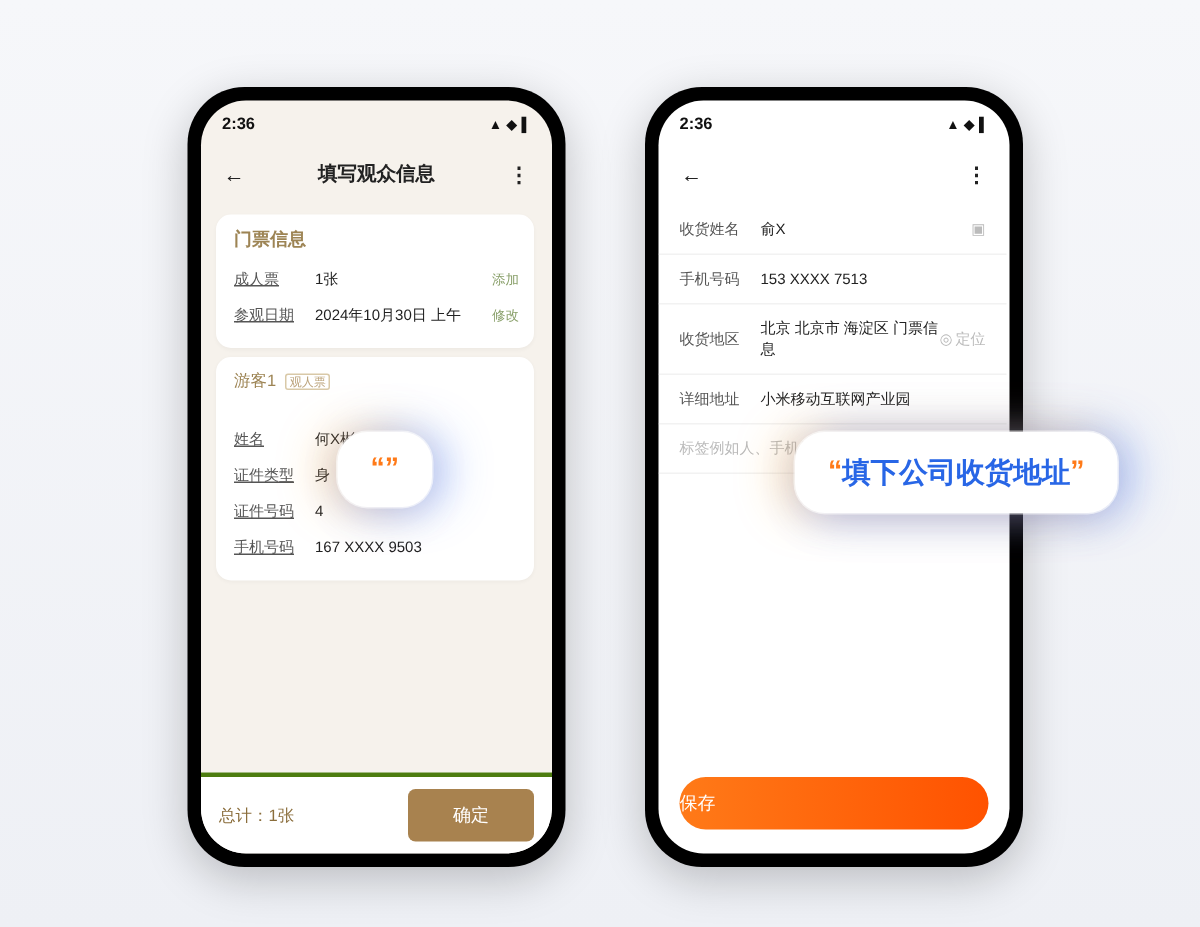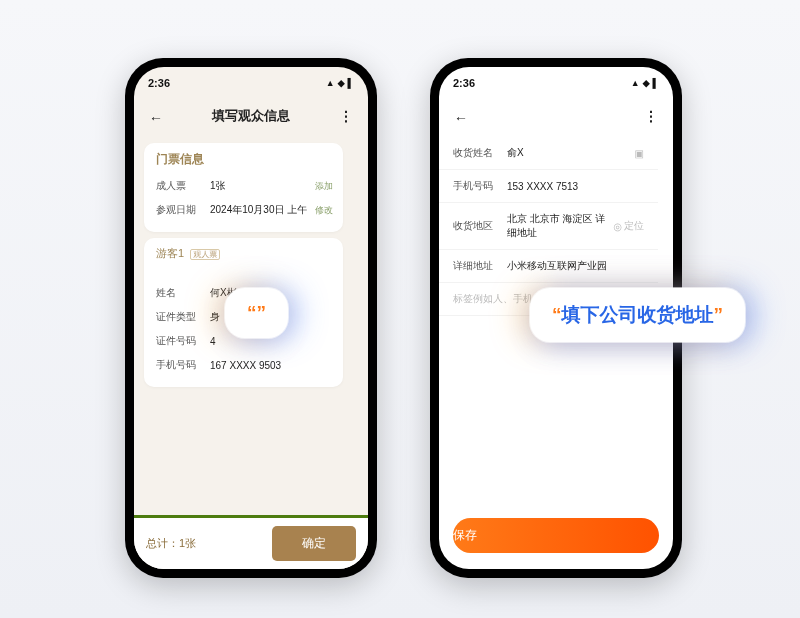--- a/index.html
+++ b/index.html
@@ -45,34 +45,34 @@
   
   .navbar {
     height: 34px; display: flex; align-items: center;
     justify-content: space-between; padding: 0 12px;
     font-size: 13px; font-weight: 600; color: #222;
   }
   .navbar .title { flex: 1; text-align: center; }
   .icon-btn { width: 20px; text-align: center; font-size: 14px; }
 
   
-  .content { flex: 1; overflow: hidden; padding: 4px 15px 0 0; }
+  .content { flex: 1; overflow: hidden; padding: 4px 2px 0 0; }
 
   
   .card {
     background: #fff; margin: 6px 10px; border-radius: 10px;
     padding: 8px 10px 10px 12px; font-size: 10px; color: #333;
     box-shadow: 0 1px 3px rgba(0,0,0,.04);
   }
   .section-title { font-size: 12px; color: #9d8454; font-weight: 600; margin-bottom: 6px; }
   .row {
     display: flex; align-items: center;
     padding: 5px 0; font-size: 10px;
   }
-  .row .label { width: 54px; color: #555; }
+  .row .label { width: 54px; color: #555; text-decoration: underline; }
   .row .value { flex: 1; color: #222; }
   .row .action { font-size: 9px; color: #8aa06b; }
   .subhead { font-size: 11px; color: #9d8454; margin-bottom: 20px; }
   .subhead .tag { font-size: 8px; color: #bba37b; margin-left: 3px; border:1px solid #d9c9a8; padding:0 2px; border-radius:2px; }
 
   
   .footerbar-left {
     height: 54px; background: #fff; border-top: 3px solid #4d7c0f;
     display: flex; align-items: center; padding: 0 12px;
   }
@@ -214,21 +214,21 @@
           <span class="label">收货姓名</span>
           <span class="value">俞X</span>
           <span class="mini-icon">▣</span>
         </div>
         <div class="form-row">
           <span class="label">手机号码</span>
           <span class="value">153 XXXX 7513</span>
         </div>
         <div class="form-row">
           <span class="label">收货地区</span>
-          <span class="value">北京 北京市 海淀区 详细地址</span>
+          <span class="value">北京 北京市 海淀区 门票信息</span>
           <span class="mini-icon">◎</span>
           <span class="mini-icon" style="margin-left:2px">定位</span>
         </div>
         <div class="form-row">
           <span class="label">详细地址</span>
           <span class="value">小米移动互联网产业园</span>
         </div>
         <div class="form-row">
           <span class="value placeholder">标签例如人、手机号、收货地址等</span>
         </div>

